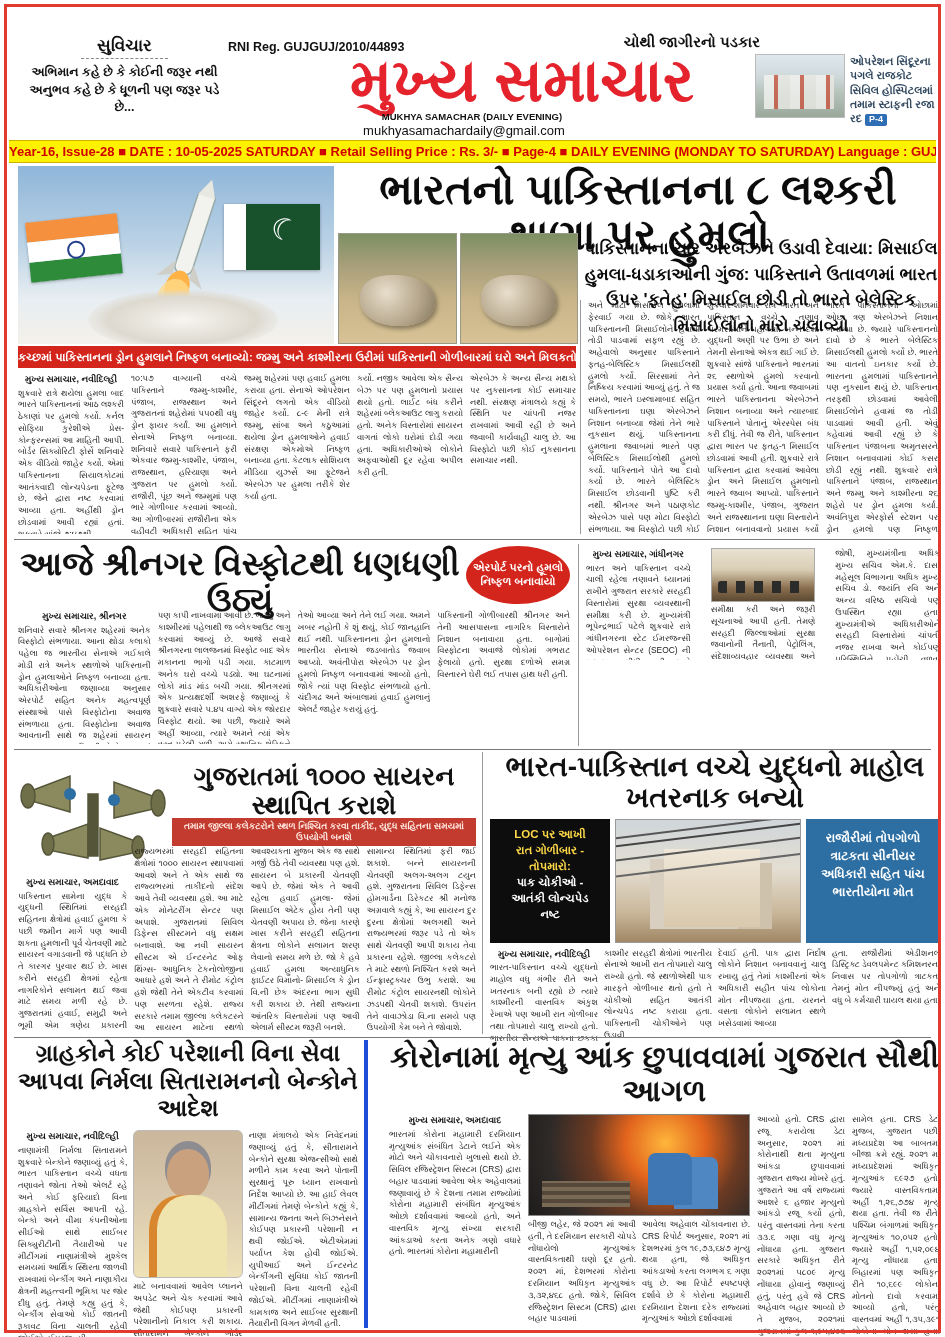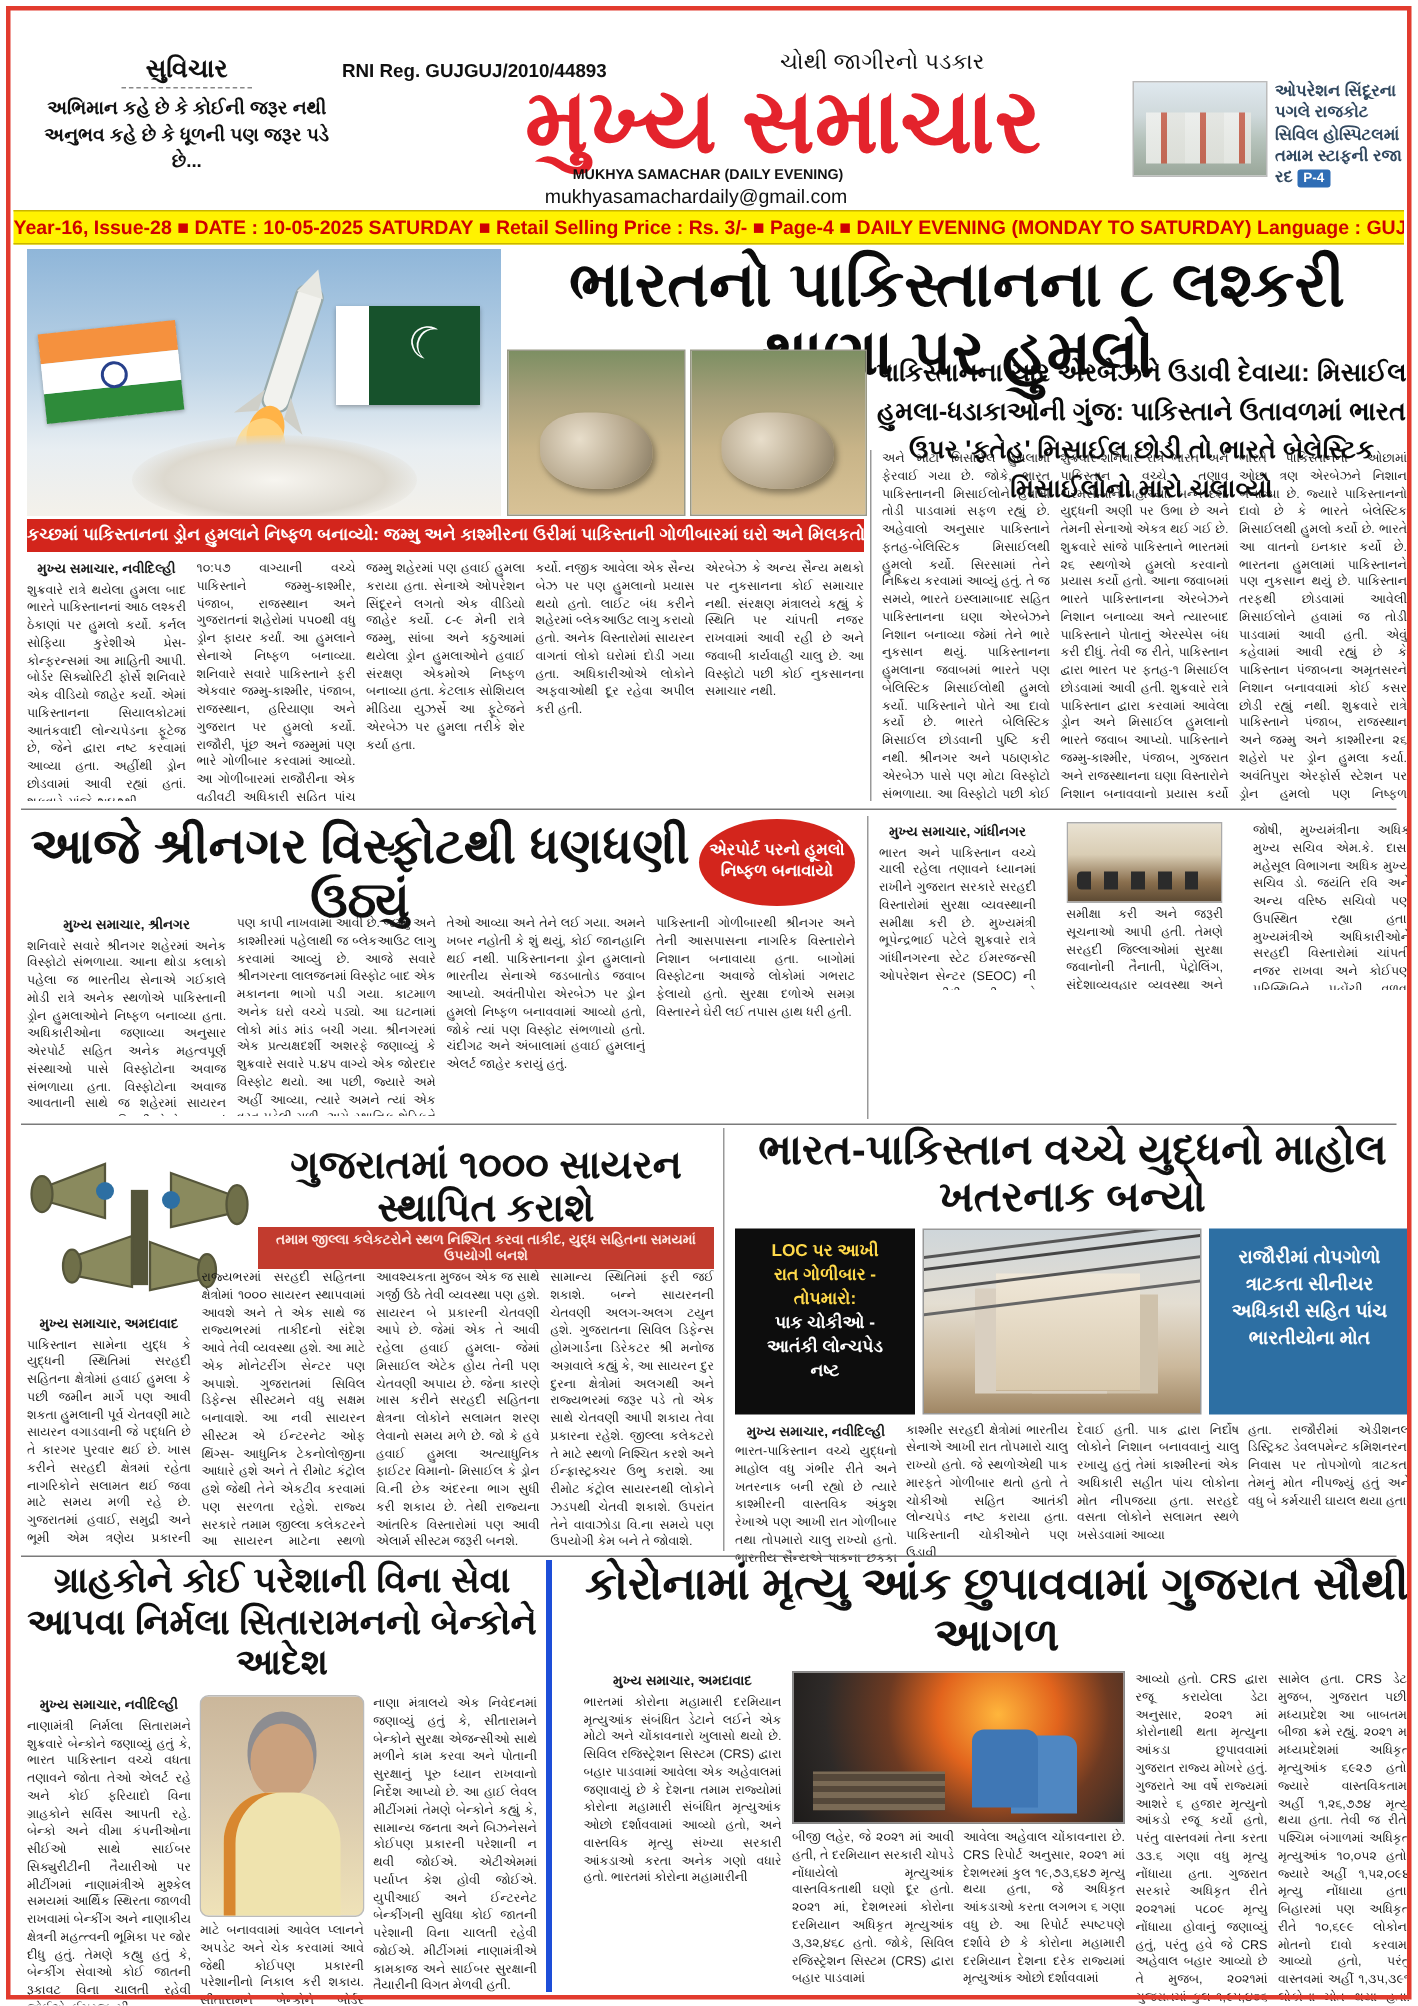--- a/index.html
+++ b/index.html
@@ -5,21 +5,21 @@
   html,body{margin:0;padding:0;background:#fff;}
   .sheet{position:relative;width:945px;height:1337px;background:#fff;overflow:hidden;
          font-family:"Liberation Sans","DejaVu Sans",sans-serif;color:#111;}
   .frame{position:absolute;inset:4px;border:3px solid #e23b2e;pointer-events:none;z-index:50;}
 
   
   .suvichar{position:absolute;left:22px;top:36px;width:205px;text-align:center;}
   .suvichar .t{font-size:17px;font-weight:bold;display:inline-block;border-bottom:1px dashed #888;padding:0 16px 2px;}
   .suvichar .q{font-size:12.5px;font-weight:600;line-height:1.4;margin-top:5px;}
   .rni{position:absolute;left:228px;top:40px;font-size:12.5px;font-weight:bold;}
-  .slogan{position:absolute;left:520px;top:33px;width:240px;text-align:left;font-size:15px;font-weight:normal;}
+  .slogan{position:absolute;left:520px;top:33px;width:240px;text-align:right;font-size:15px;font-weight:bold;}
   .mast-title{position:absolute;left:232px;top:50px;width:580px;text-align:center;
               font-size:60px;font-weight:900;color:#e4232c;line-height:1.02;white-space:nowrap;}
   .mast-sub{position:absolute;left:352px;top:111px;width:240px;text-align:center;font-size:9.5px;font-weight:bold;}
   .mast-email{position:absolute;left:344px;top:123px;width:240px;text-align:center;font-size:13px;}
   .edition{position:absolute;left:588px;top:101px;width:175px;text-align:center;font-size:25px;font-weight:900;}
   .promo{position:absolute;left:755px;top:54px;width:186px;display:flex;gap:5px;}
   .promo-photo{width:88px;height:62px;flex:none;border:1px solid #bbb;
      background:linear-gradient(180deg,#dfe8ee 0%,#cfd9db 35%,#b7c4bd 60%,#9aa79a 100%);position:relative;overflow:hidden;}
   .promo-photo:before{content:"";position:absolute;left:8px;top:20px;width:70px;height:34px;
      background:repeating-linear-gradient(90deg,#f3f3f0 0 10px,#c8553f 10px 14px,#e9e9e4 14px 26px);opacity:.8;}
@@ -270,21 +270,21 @@
       </div>
       <div class="war-photo"></div>
       <div class="rajouri">રાજૌરીમાં તોપગોળો ત્રાટકતા સીનીયર અધિકારી સહિત પાંચ ભારતીયોના મોત</div>
     </div>
     <div class="war-cols cols">
       <div class="col">
         <span class="byline">મુખ્ય સમાચાર, નવીદિલ્હી</span>
         <span>ભારત-પાકિસ્તાન વચ્ચે યુદ્ધનો માહોલ વધુ ગંભીર રીતે અને ખતરનાક બની રહ્યો છે ત્યારે કાશ્મીરની વાસ્તવિક અંકુશ રેખાએ પણ આખી રાત ગોળીબાર તથા તોપમારો ચાલુ રાખ્યો હતો. ભારતીય સૈન્યએ પાકના છકકા છોડાવ્યા હોય તેમ અનેક ચોકી અને આતંકી લૉન્ચપેડ નષ્ટ કરી નાખ્યા હતા.</span>
       </div>
       <div class="col">કાશ્મીર સરહદી ક્ષેત્રોમાં ભારતીય સેનાએ આખી રાત તોપમારો ચાલુ રાખ્યો હતો. જે સ્થળોએથી પાક મારફતે ગોળીબાર થતો હતો તે ચોકીઓ સહિત આતંકી લોન્ચપેડ નષ્ટ કરાયા હતા. પાકિસ્તાની ચોકીઓને પણ ઉડાવી</div>
-      <div class="col">દેવાઈ હતી. પાક દ્વારા નિર્દોષ લોકોને નિશાન બનાવવાનું ચાલુ રખાયુ હતું તેમાં કાશ્મીરનાં એક અધિકારી સહીત પાંચ લોકોના મોત નીપજયા હતા. સરહદે વસતા લોકોને સલામત સ્થળે ખસેડવામાં આવ્યા</div>
+      <div class="col">દેવાઈ હતી. પાક દ્વારા નિર્દોષ લોકોને નિશાન બનાવવાનું ચાલુ રખાયુ હતું તેમાં કાશ્મીરનાં એક અધિકારી સહીત પાંચ લોકોના મોત નીપજયા હતા. યરનને વસતા લોકોને સલામત સ્થળે ખસેડવામાં આવ્યા</div>
       <div class="col">હતા. રાજૌરીમાં એડીશનલ ડિસ્ટ્રિક્ટ ડેવલપમેન્ટ કમિશનરના નિવાસ પર તોપગોળો ત્રાટકતા તેમનું મોત નીપજ્યું હતું અને વધુ બે કર્મચારી ઘાયલ થયા હતા.</div>
     </div>
   </div>
 
   <div class="sep" style="top:1037px"></div>
 
   <div class="bottom-left">
     <div class="banks-headline">ગ્રાહકોને કોઈ પરેશાની વિના સેવા આપવા નિર્મલા સિતારામનનો બેન્કોને આદેશ</div>
     <div class="banks-body cols">
       <div class="col">

